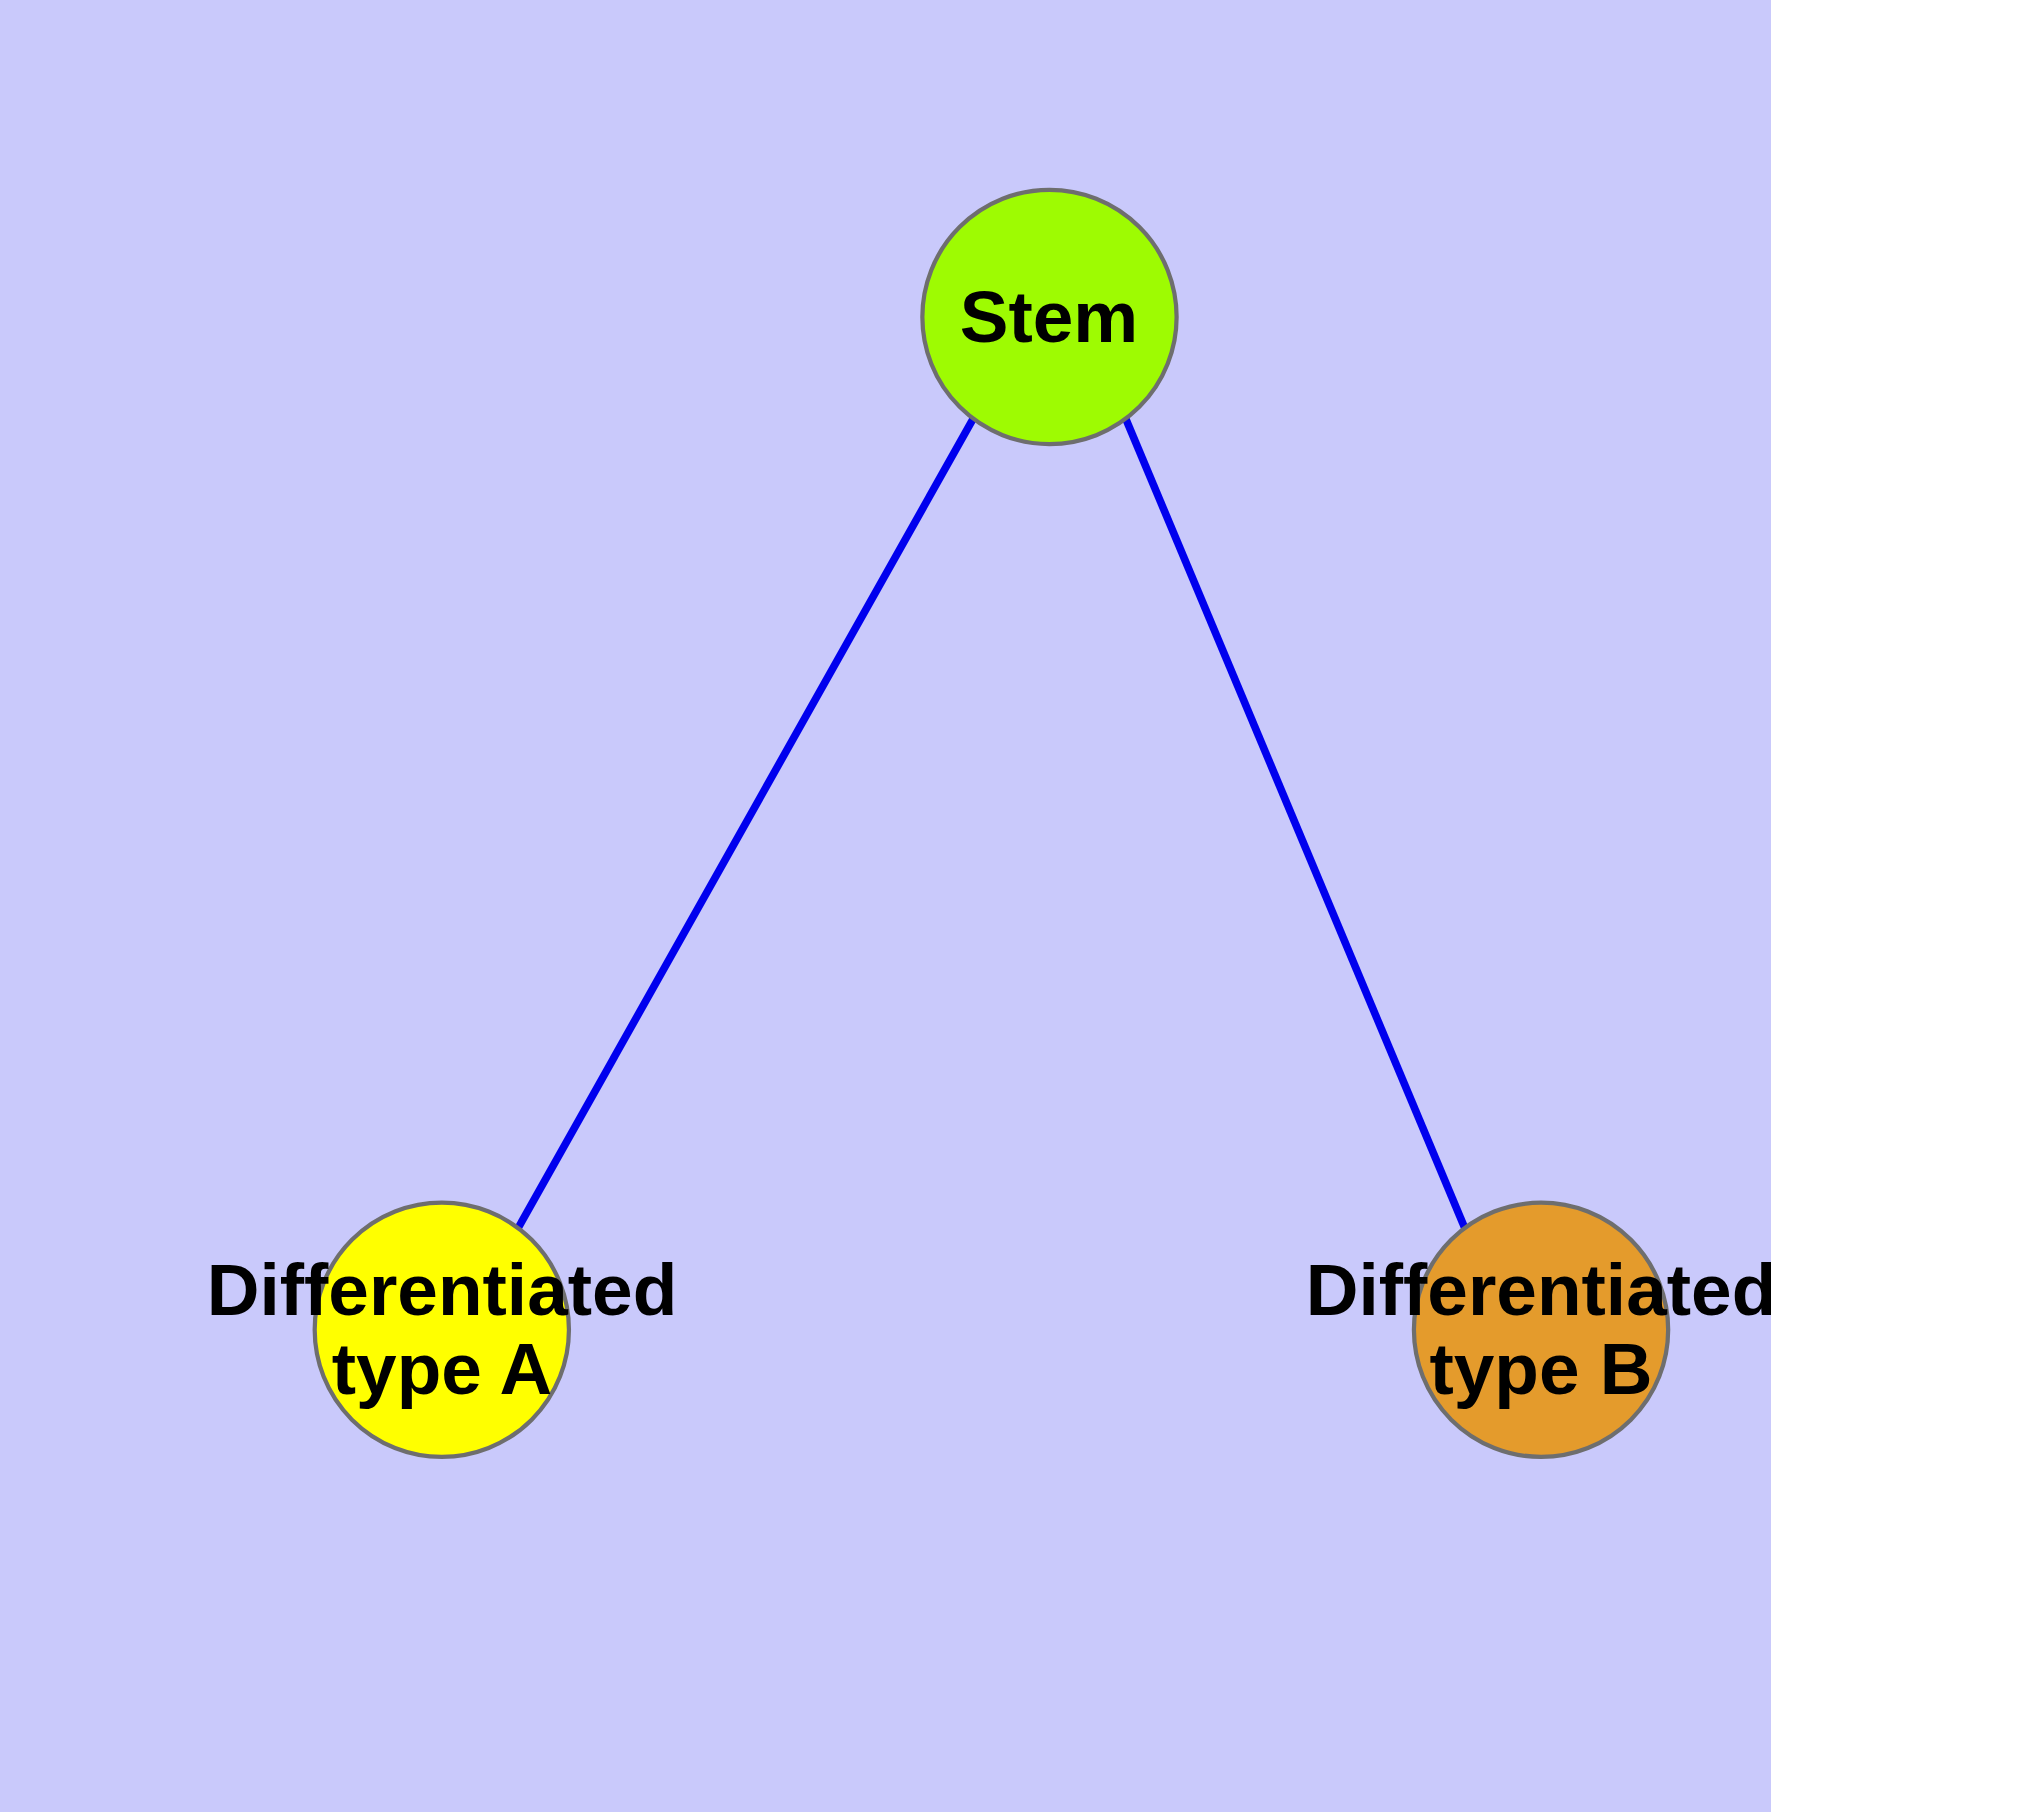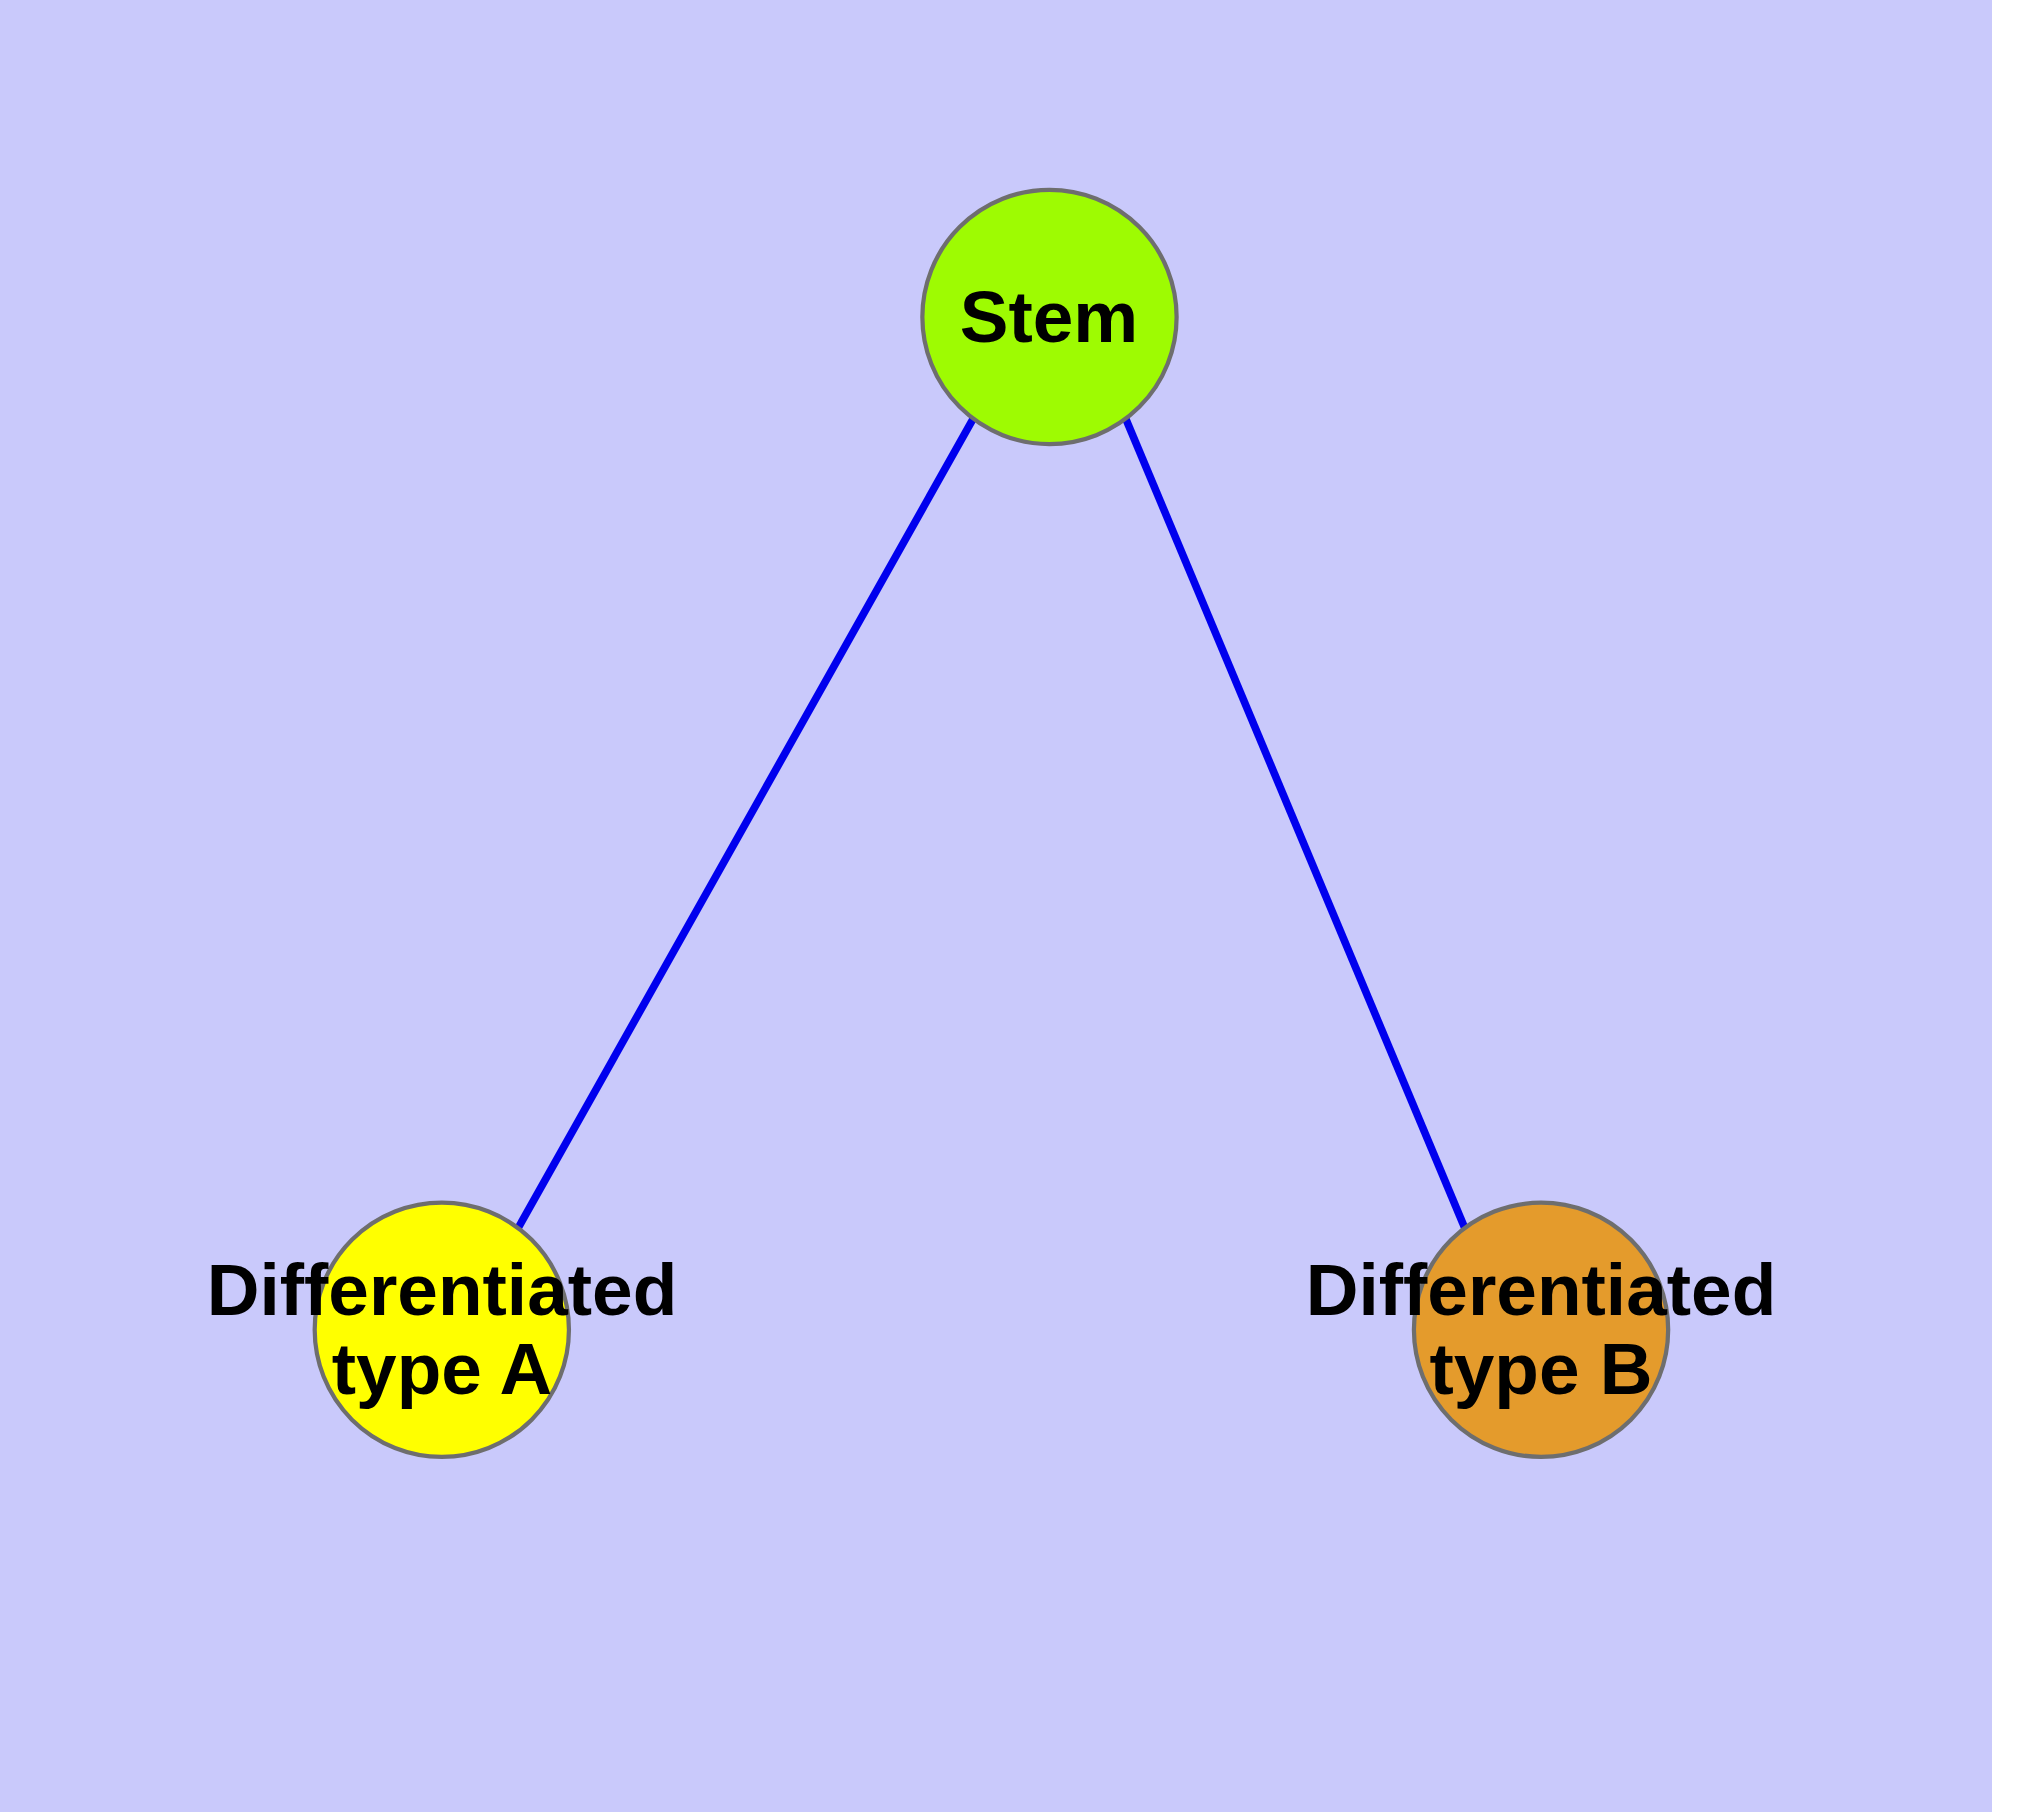--- a/index.html
+++ b/index.html
@@ -38,21 +38,21 @@
     font-family: "Liberation Sans", sans-serif;
     line-height: 1.08;
     white-space: pre;
     pointer-events: none;
     transform: translate(-50%, -50%);
   }
 </style>
 </head>
 <body>
 
-<div id="canvas" style="width: 1992px; height: 1812px;">
+<div id="canvas" style="width: 1771px; height: 1812px;">
 
   <div id="plot-background" style="width: 2021px; height: 1812px; background: rgb(201, 201, 251);"></div>
 
   <svg id="graph-svg" viewBox="0 0 2384 2138">
     <g id="edge-layer">
       <line x1="1148" y1="494" x2="611" y2="1449" stroke="#0000ee" stroke-width="9" stroke-linecap="butt"></line>
       <line x1="1328" y1="494" x2="1728" y2="1449" stroke="#0000ee" stroke-width="9" stroke-linecap="butt"></line>
     </g>
     <g id="node-layer">
       <circle cx="1238" cy="374" r="150" fill="#9efb02" stroke="#6e6e6e" stroke-width="5"></circle>

